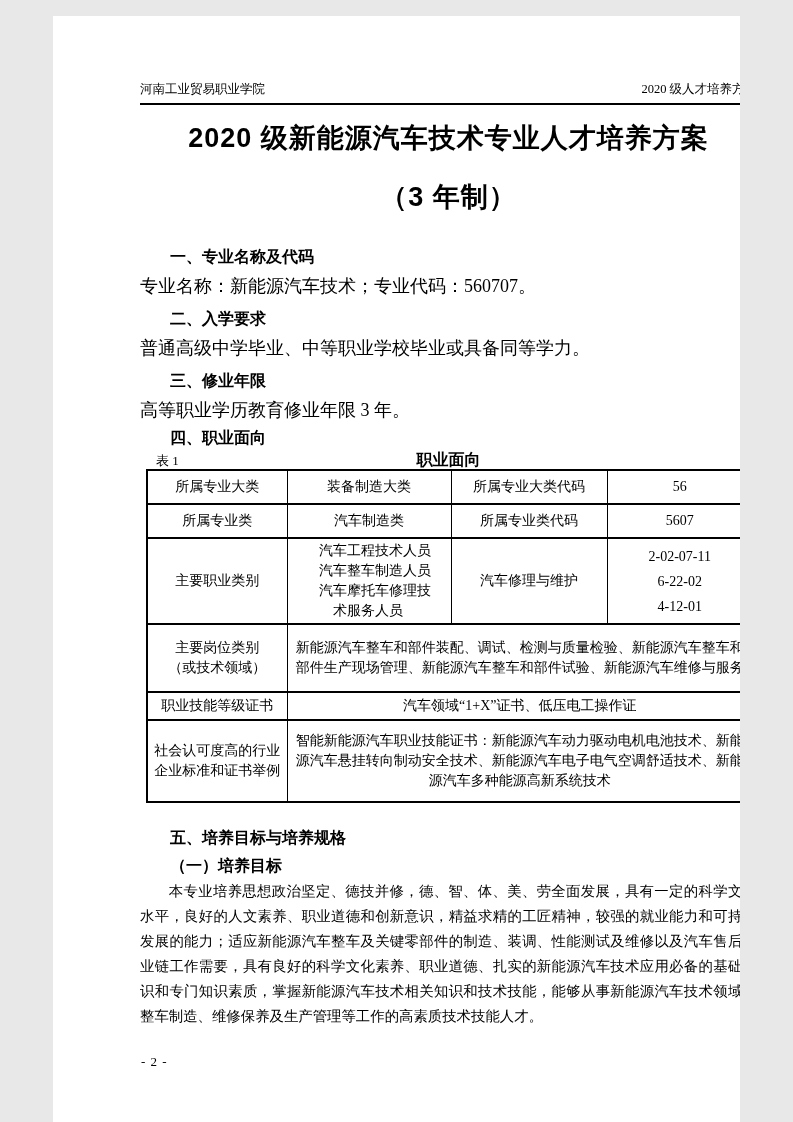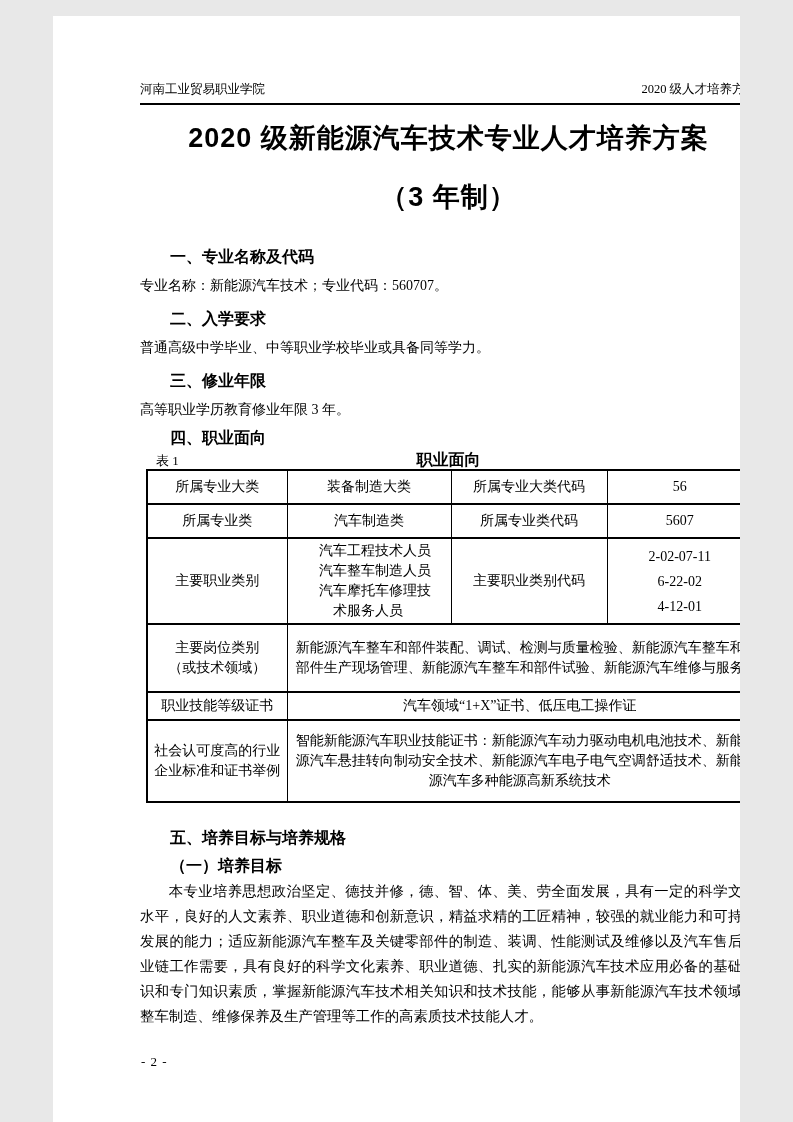--- a/index.html
+++ b/index.html
@@ -34,21 +34,21 @@
   }
 
   
   .sec-h {
     font-family:"Liberation Sans", sans-serif; font-weight:700;
     font-size:16px; line-height:22px; padding-left:30px;
   }
   .mt-big { margin-top:30px; }
   .mt-mid { margin-top:9px; }
   .mt-sm  { margin-top:4px; }
-  .sec-b { font-size:14px; line-height:26px; margin-top:5px; }
+  .sec-b { font-size:18px; line-height:26px; margin-top:5px; }
 
   
   .cap { position:relative; margin-top:1px; height:19px; text-align:center; }
   .cap-label { position:absolute; left:16px; top:2px; font-size:13px; }
   .cap-title {
     font-family:"Liberation Sans", sans-serif; font-weight:700; font-size:16px;
   }
 
   
   table.jobs {
@@ -137,21 +137,21 @@
           <td>5607</td>
         </tr>
         <tr class="r4">
           <td>主要职业类别</td>
           <td class="left" style="padding-left:4px">
             <div class="cell-line ind">汽车工程技术人员</div>
             <div class="cell-line ind">汽车整车制造人员</div>
             <div class="cell-line ind">汽车摩托车修理技</div>
             <div class="cell-line">术服务人员</div>
           </td>
-          <td>主要职业类别代码</td>
+          <td>汽车修理与维护</td>
           <td>
             <div class="codes">2-02-07-11</div>
             <div class="codes">6-22-02</div>
             <div class="codes">4-12-01</div>
           </td>
         </tr>
         <tr class="r5">
           <td>
             <div class="cell-line">主要岗位类别</div>
             <div class="cell-line">（或技术领域）</div>

